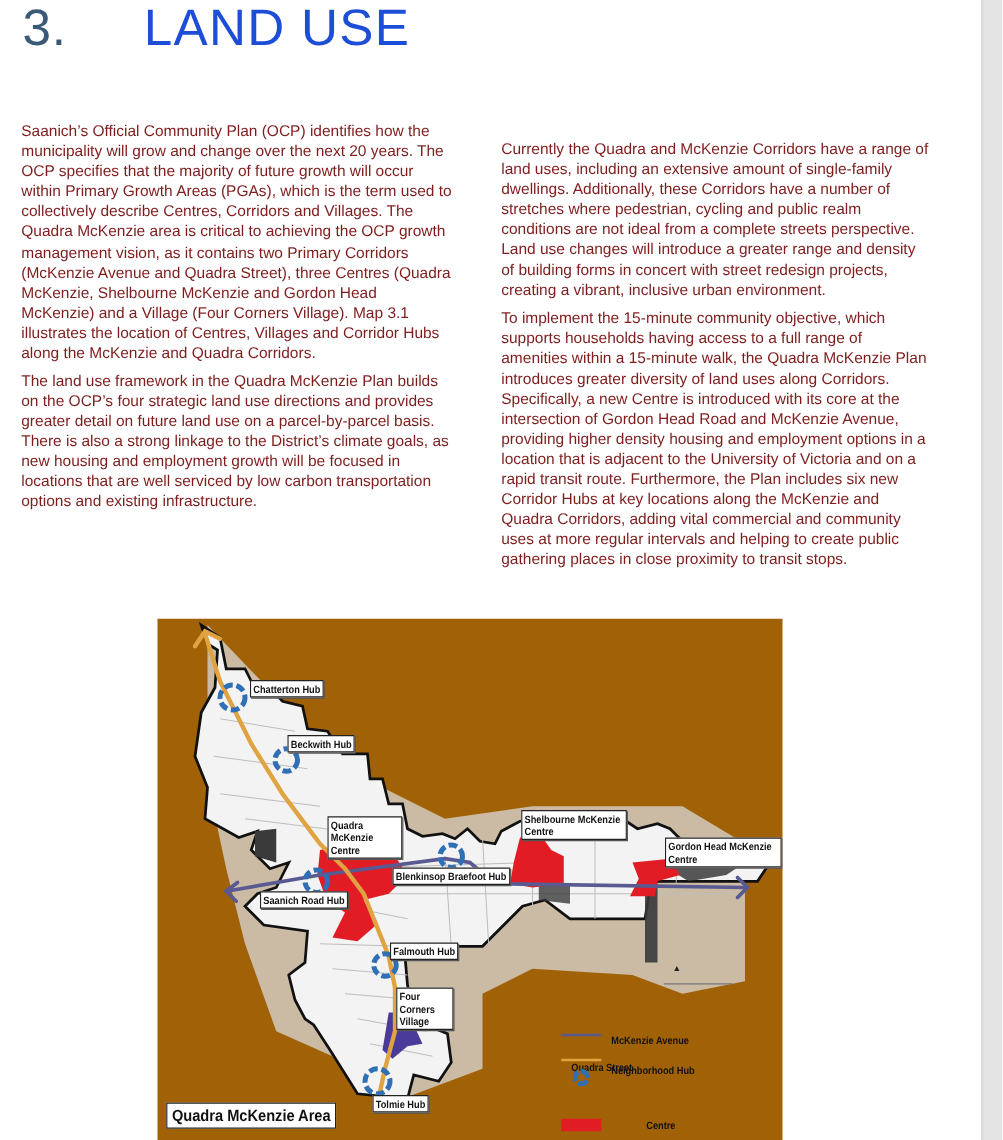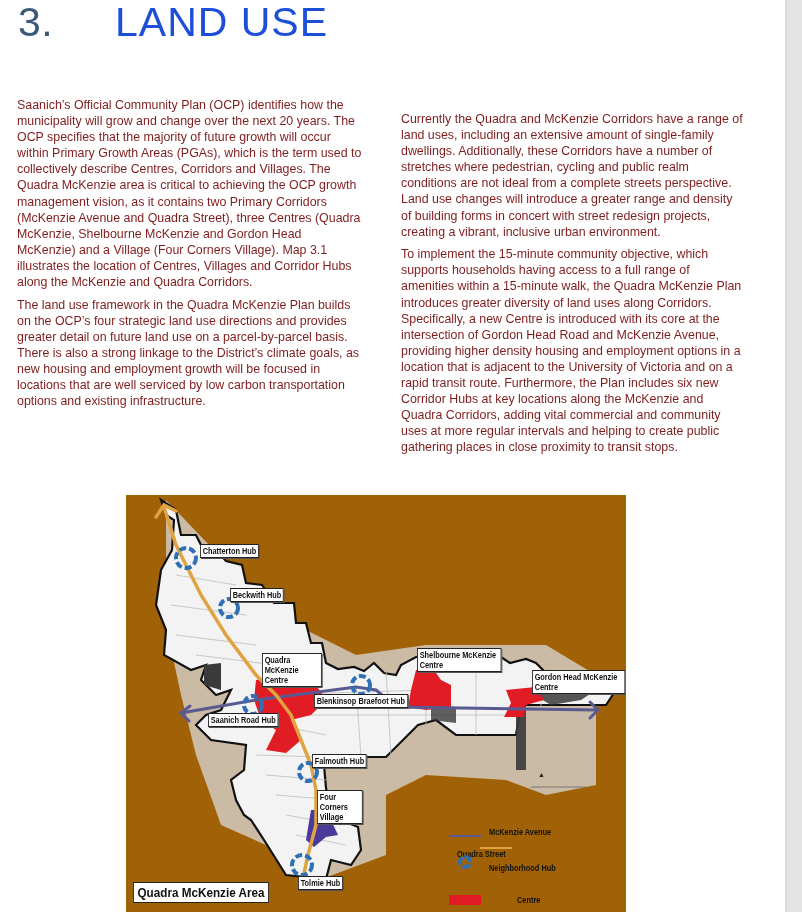--- a/index.html
+++ b/index.html
@@ -15,21 +15,21 @@
   .col { position: absolute; font-size: 12.4px; line-height: 16.1px; color: #7f1d1d; }
   .col p { margin: 0 0 6.5px 0; }
   .col-left { left: 17px; top: 97px; width: 345px; }
   .col-right { left: 401px; top: 111px; width: 345px; }
 
   .map { position: absolute; left: 126px; top: 495px; width: 500px; height: 417px; background: #a16207; overflow: hidden; }
   .map svg { position: absolute; left: 0; top: 0; }
   .lbl { position: absolute; background: #fff; border: 1.3px solid #222; font-family: "Liberation Sans", sans-serif; font-weight: 700; font-size: 8.4px; line-height: 10px; color: #111; padding: 1px 2px; transform: scaleX(0.88); transform-origin: left top; white-space: nowrap; box-shadow: 1px 1px 0 #555; }
   .area-title { position: absolute; left: 7px; top: 387px; border: 1.5px solid #222; background: #fff; font-weight: 700; font-size: 13px; padding: 2px 4px; color: #111; transform: scaleX(0.9); transform-origin: left top; }
   .legend { position: absolute; left: 323px; top: 332px; width: 170px; font-weight: 700; font-size: 8.4px; color: #111; }
-  .leg-row { position: absolute; left: 0; display: flex; align-items: flex-end; }
+  .leg-row { position: absolute; left: 0; display: flex; align-items: flex-start; }
   .leg-row .sw { width: 32px; display: inline-block; }
   .leg-row span.t { margin-left: 8px; transform: scaleX(0.88); transform-origin: left center; display: inline-block; white-space: nowrap; }
 </style>
 </head>
 <body>
 
 <div class="page">
   <div class="title-num">3.</div>
   <div class="title-text">LAND USE</div>
 

